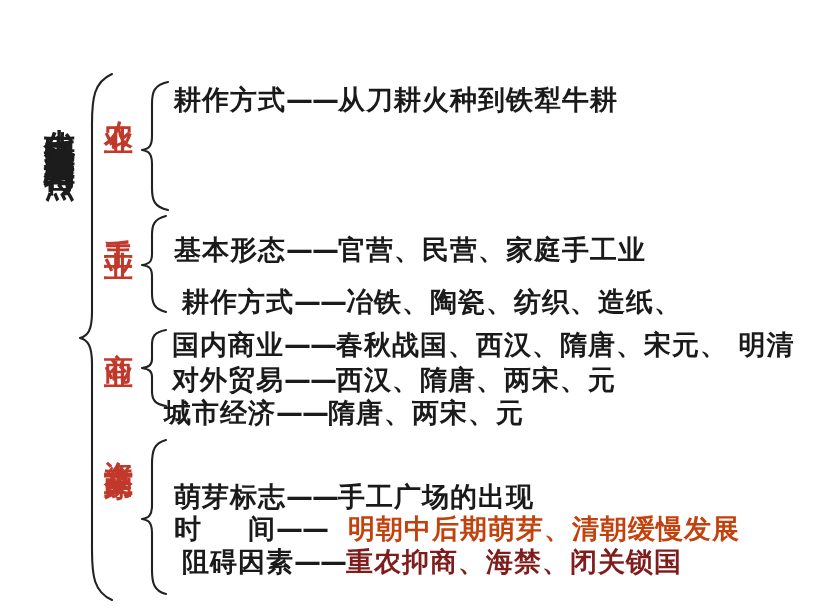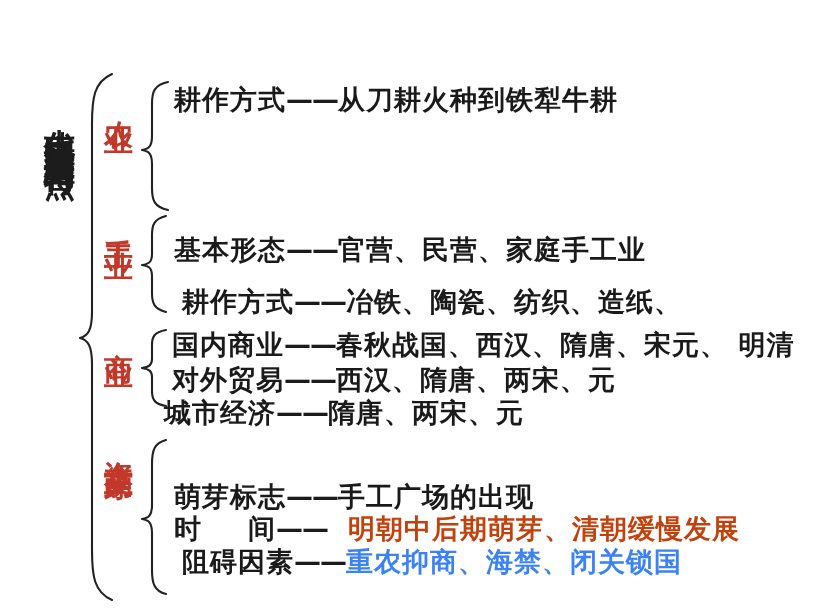--- a/index.html
+++ b/index.html
@@ -70,21 +70,21 @@
     line-height: 1;
     color: #1a1a1a;
   }
   .row .key { letter-spacing: 1px; }
   .row .dash {
     letter-spacing: -1px;
     display: inline-block;
   }
   .row .val { letter-spacing: 1px; }
   .val.red    { color: #c2410c; margin-left: 20px; }
-  .val.orange { color: #3b82f6; }
+  .val.orange { color: #7f1d1d; }
   .spacer-wide { display: inline-block; width: 46px; }
 </style>
 </head>
 <body>
 
 <div id="page">
 
   <div class="vtext" id="root-title">古代中国经济的基本结构与特点</div>
 
   <svg class="brace-svg" style="left:78px; top:72px;" width="40" height="530" viewBox="0 0 40 530">

